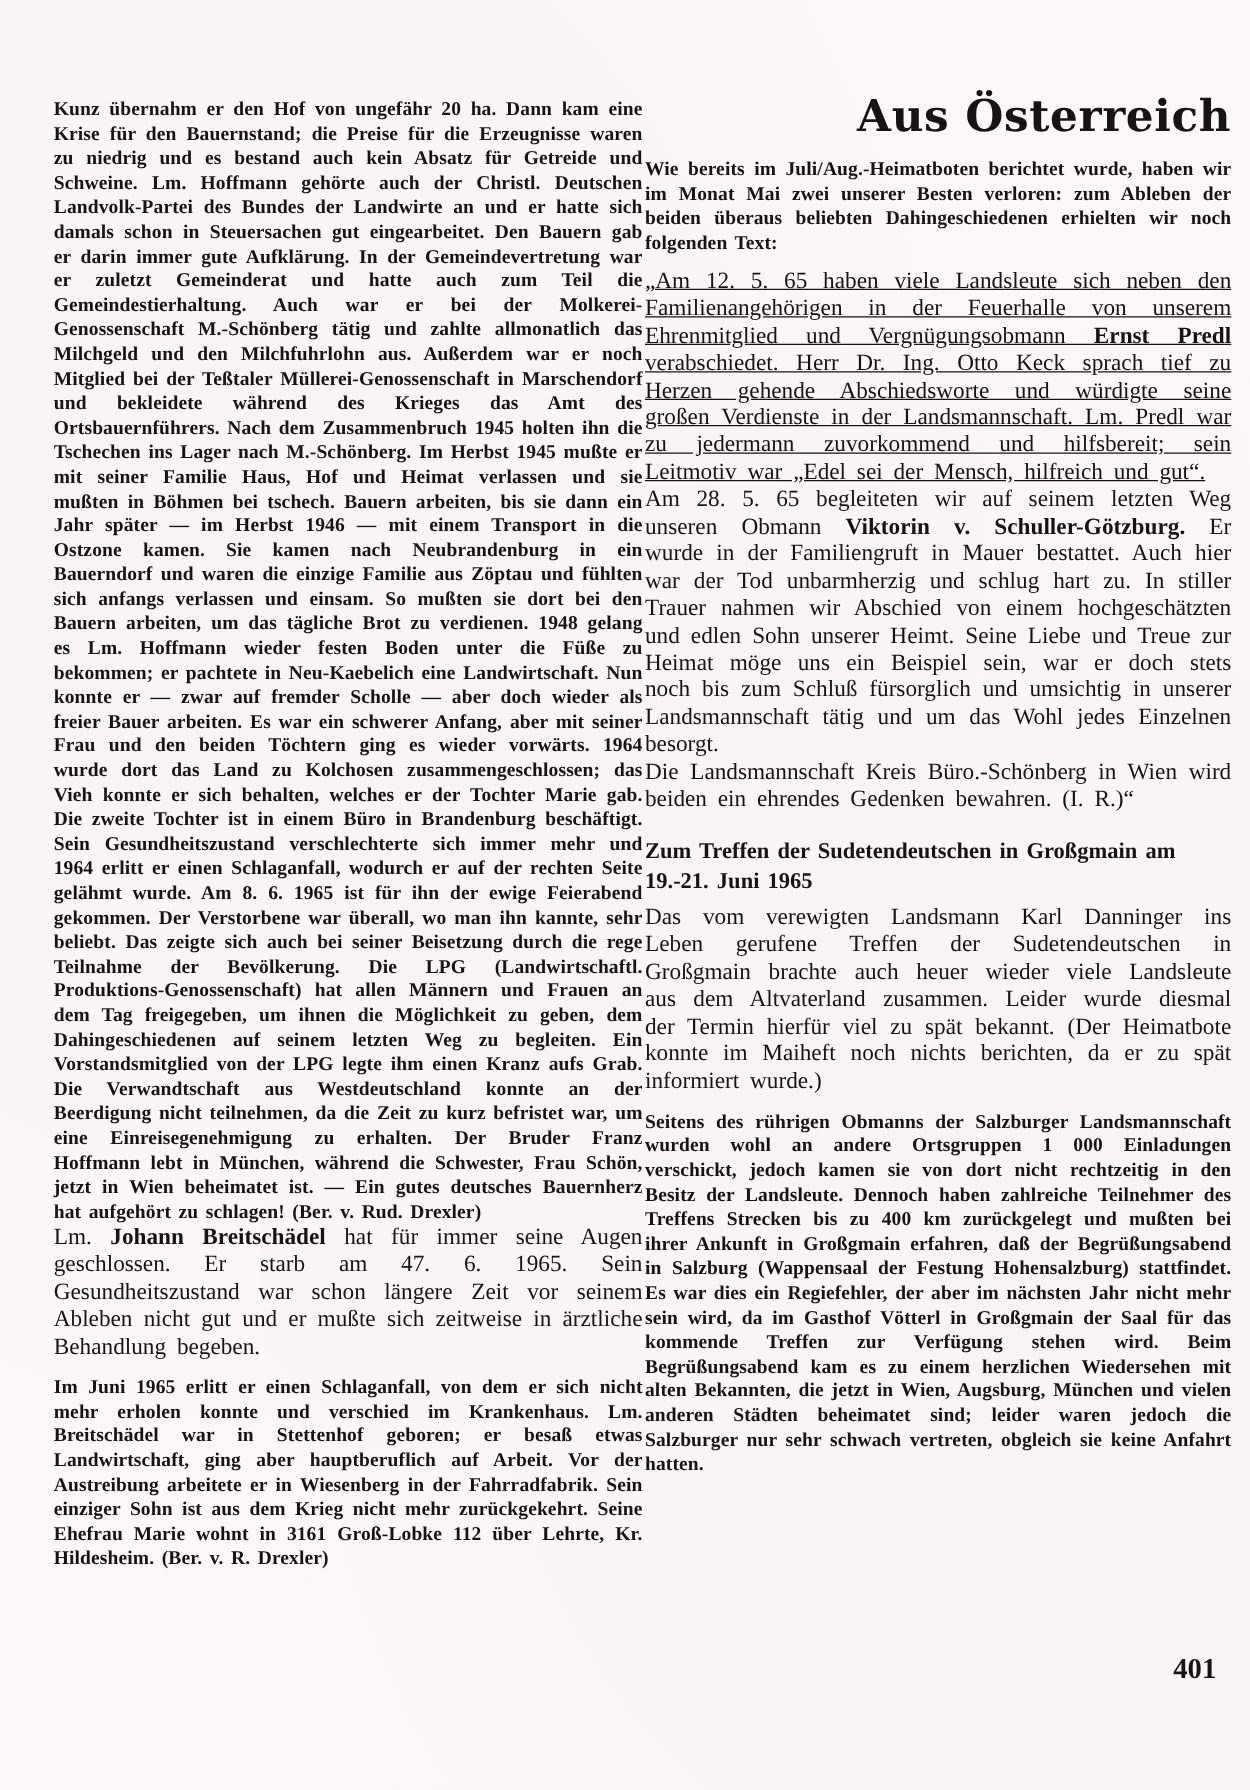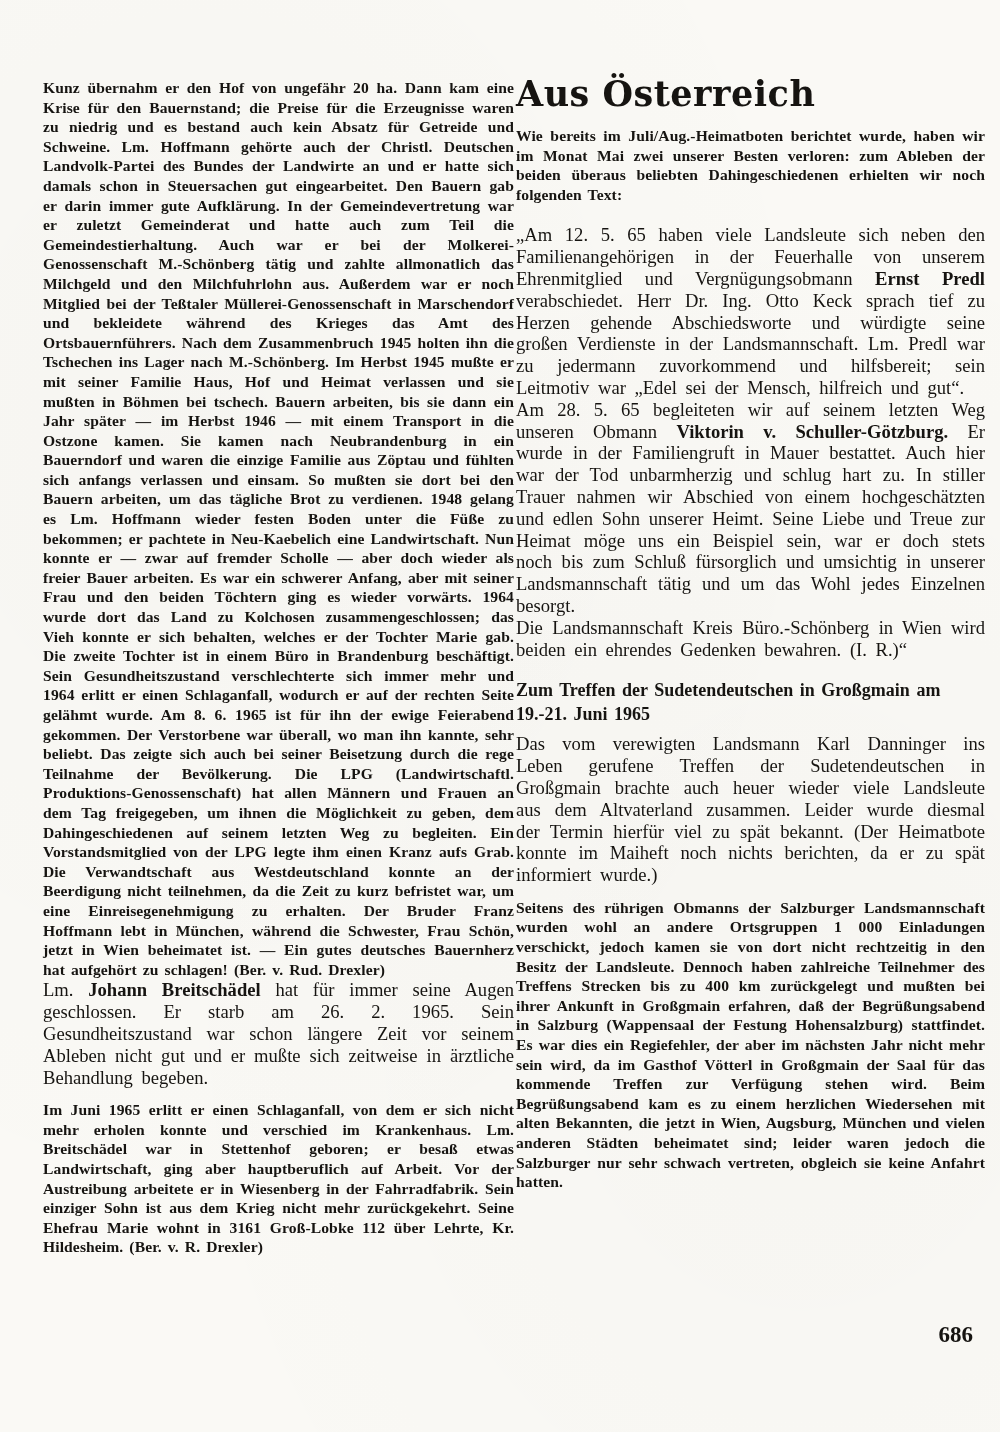--- a/index.html
+++ b/index.html
@@ -47,52 +47,52 @@
     font-size: 21px;
     line-height: 24px;
     letter-spacing: 0.8px;
   }
   .main-title {
     margin: 0 0 12px 0;
     font-family: "DejaVu Serif", serif;
     font-weight: 700;
     font-size: 35px;
     line-height: 40px;
-    text-align: left;
+    text-align: right;
     letter-spacing: 0.5px;
   }
   .sub-heading {
     margin: 18px 0 7px 0;
     font-weight: 700;
     font-size: 18px;
     line-height: 24px;
     word-spacing: 2px;
   }
   .mt-small { margin-top: 12px; }
-  .mt-tiny  { margin-top: 20px; }
+  .mt-tiny  { margin-top: 10px; text-decoration: underline; }
 
   .page-number {
     position: absolute;
     top: 1322px;
     right: 27px;
     font-weight: 700;
     font-size: 23px;
     line-height: 26px;
   }
 </style>
 </head>
 <body>
 
 <div class="page">
 
   <div class="col col-left">
     <p class="small-text">Kunz übernahm er den Hof von ungefähr 20 ha. Dann kam eine Krise für den Bauernstand; die Preise für die Erzeugnisse waren zu niedrig und es bestand auch kein Absatz für Getreide und Schweine. Lm. Hoffmann gehörte auch der Christl. Deutschen Landvolk-Partei des Bundes der Landwirte an und er hatte sich damals schon in Steuersachen gut eingearbeitet. Den Bauern gab er darin immer gute Aufklärung. In der Gemeindevertretung war er zuletzt Gemeinderat und hatte auch zum Teil die Gemeindestierhaltung. Auch war er bei der Molkerei-Genossenschaft M.-Schönberg tätig und zahlte allmonatlich das Milchgeld und den Milchfuhrlohn aus. Außerdem war er noch Mitglied bei der Teßtaler Müllerei-Genossenschaft in Marschendorf und bekleidete während des Krieges das Amt des Ortsbauernführers. Nach dem Zusammenbruch 1945 holten ihn die Tschechen ins Lager nach M.-Schönberg. Im Herbst 1945 mußte er mit seiner Familie Haus, Hof und Heimat verlassen und sie mußten in Böhmen bei tschech. Bauern arbeiten, bis sie dann ein Jahr später — im Herbst 1946 — mit einem Transport in die Ostzone kamen. Sie kamen nach Neubrandenburg in ein Bauerndorf und waren die einzige Familie aus Zöptau und fühlten sich anfangs verlassen und einsam. So mußten sie dort bei den Bauern arbeiten, um das tägliche Brot zu verdienen. 1948 gelang es Lm. Hoffmann wieder festen Boden unter die Füße zu bekommen; er pachtete in Neu-Kaebelich eine Landwirtschaft. Nun konnte er — zwar auf fremder Scholle — aber doch wieder als freier Bauer arbeiten. Es war ein schwerer Anfang, aber mit seiner Frau und den beiden Töchtern ging es wieder vorwärts. 1964 wurde dort das Land zu Kolchosen zusammengeschlossen; das Vieh konnte er sich behalten, welches er der Tochter Marie gab. Die zweite Tochter ist in einem Büro in Brandenburg beschäftigt. Sein Gesundheitszustand verschlechterte sich immer mehr und 1964 erlitt er einen Schlaganfall, wodurch er auf der rechten Seite gelähmt wurde. Am 8. 6. 1965 ist für ihn der ewige Feierabend gekommen. Der Verstorbene war überall, wo man ihn kannte, sehr beliebt. Das zeigte sich auch bei seiner Beisetzung durch die rege Teilnahme der Bevölkerung. Die LPG (Landwirtschaftl. Produktions-Genossenschaft) hat allen Männern und Frauen an dem Tag freigegeben, um ihnen die Möglichkeit zu geben, dem Dahingeschiedenen auf seinem letzten Weg zu begleiten. Ein Vorstandsmitglied von der LPG legte ihm einen Kranz aufs Grab. Die Verwandtschaft aus Westdeutschland konnte an der Beerdigung nicht teilnehmen, da die Zeit zu kurz befristet war, um eine Einreisegenehmigung zu erhalten. Der Bruder Franz Hoffmann lebt in München, während die Schwester, Frau Schön, jetzt in Wien beheimatet ist. — Ein gutes deutsches Bauernherz hat aufgehört zu schlagen! (Ber. v. Rud. Drexler)</p>
 
 
-    <p class="large-text"><span>Lm. </span><b>Johann Breitschädel</b><span> hat für immer seine Augen geschlossen. Er starb am 26. 2. 1965. Sein Gesundheitszustand war schon längere Zeit vor seinem Ableben nicht gut und er mußte sich zeitweise in ärztliche Behandlung begeben.</span></p>
+    <p class="large-text"><span>Lm. </span><b>Johann Breitschädel</b><span> hat für immer seine Augen geschlossen. Er starb am 47. 6. 1965. Sein Gesundheitszustand war schon längere Zeit vor seinem Ableben nicht gut und er mußte sich zeitweise in ärztliche Behandlung begeben.</span></p>
 
     <p class="small-text mt-small">Im Juni 1965 erlitt er einen Schlaganfall, von dem er sich nicht mehr erholen konnte und verschied im Krankenhaus. Lm. Breitschädel war in Stettenhof geboren; er besaß etwas Landwirtschaft, ging aber hauptberuflich auf Arbeit. Vor der Austreibung arbeitete er in Wiesenberg in der Fahrradfabrik. Sein einziger Sohn ist aus dem Krieg nicht mehr zurückgekehrt. Seine Ehefrau Marie wohnt in 3161 Groß-Lobke 112 über Lehrte, Kr. Hildesheim. (Ber. v. R. Drexler)</p>
   </div>
 
   <div class="col col-right">
     <h1 class="main-title">Aus Österreich</h1>
 
     <p class="small-text">Wie bereits im Juli/Aug.-Heimatboten berichtet wurde, haben wir im Monat Mai zwei unserer Besten verloren: zum Ableben der beiden überaus beliebten Dahingeschiedenen erhielten wir noch folgenden Text:</p>
 
     <p class="large-text mt-tiny"><span>„Am 12. 5. 65 haben viele Landsleute sich neben den Familienangehörigen in der Feuerhalle von unserem Ehrenmitglied und Vergnügungsobmann </span><b>Ernst Predl</b><span> verabschiedet. Herr Dr. Ing. Otto Keck sprach tief zu Herzen gehende Abschiedsworte und würdigte seine großen Verdienste in der Landsmannschaft. Lm. Predl war zu jedermann zuvorkommend und hilfsbereit; sein Leitmotiv war „Edel sei der Mensch, hilfreich und gut“.</span></p>
@@ -101,15 +101,15 @@
 
     <p class="large-text">Die Landsmannschaft Kreis Büro.-Schönberg in Wien wird beiden ein ehrendes Gedenken bewahren. (I. R.)“</p>
 
     <h3 class="sub-heading">Zum Treffen der Sudetendeutschen in Großgmain am 19.-21. Juni 1965</h3>
 
     <p class="large-text">Das vom verewigten Landsmann Karl Danninger ins Leben gerufene Treffen der Sudetendeutschen in Großgmain brachte auch heuer wieder viele Landsleute aus dem Altvaterland zusammen. Leider wurde diesmal der Termin hierfür viel zu spät bekannt. (Der Heimatbote konnte im Maiheft noch nichts berichten, da er zu spät informiert wurde.)</p>
 
     <p class="small-text mt-small">Seitens des rührigen Obmanns der Salzburger Landsmannschaft wurden wohl an andere Ortsgruppen 1 000 Einladungen verschickt, jedoch kamen sie von dort nicht rechtzeitig in den Besitz der Landsleute. Dennoch haben zahlreiche Teilnehmer des Treffens Strecken bis zu 400 km zurückgelegt und mußten bei ihrer Ankunft in Großgmain erfahren, daß der Begrüßungsabend in Salzburg (Wappensaal der Festung Hohensalzburg) stattfindet. Es war dies ein Regiefehler, der aber im nächsten Jahr nicht mehr sein wird, da im Gasthof Vötterl in Großgmain der Saal für das kommende Treffen zur Verfügung stehen wird. Beim Begrüßungsabend kam es zu einem herzlichen Wiedersehen mit alten Bekannten, die jetzt in Wien, Augsburg, München und vielen anderen Städten beheimatet sind; leider waren jedoch die Salzburger nur sehr schwach vertreten, obgleich sie keine Anfahrt hatten.</p>
   </div>
 
-  <div class="page-number">686</div>
+  <div class="page-number">401</div>
 
 </div>
 
 </body></html>

